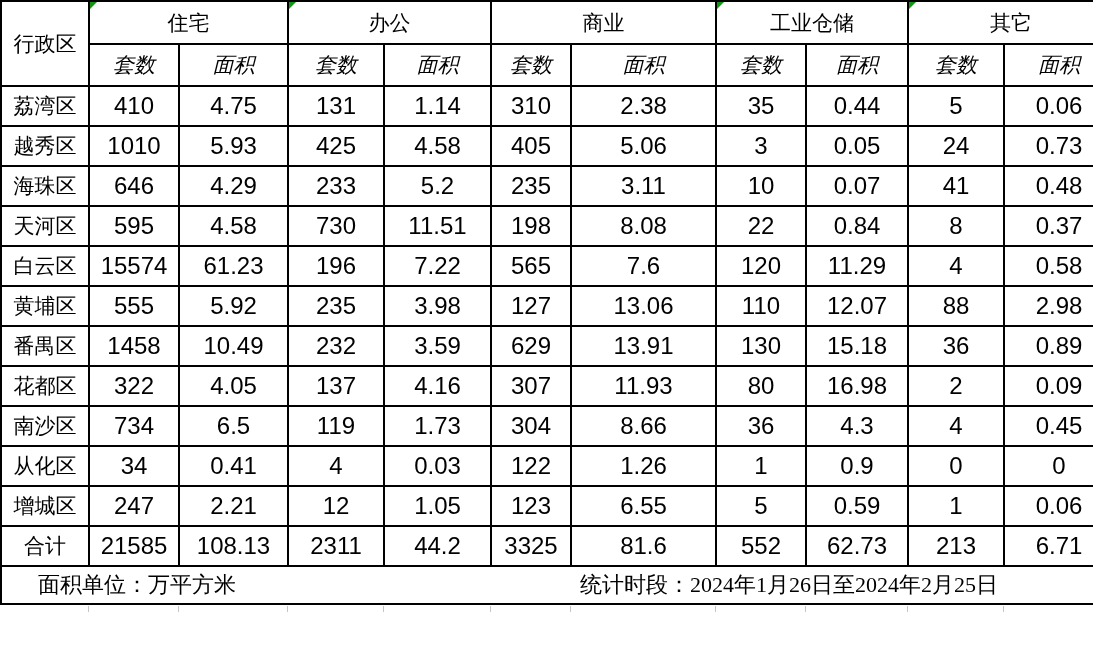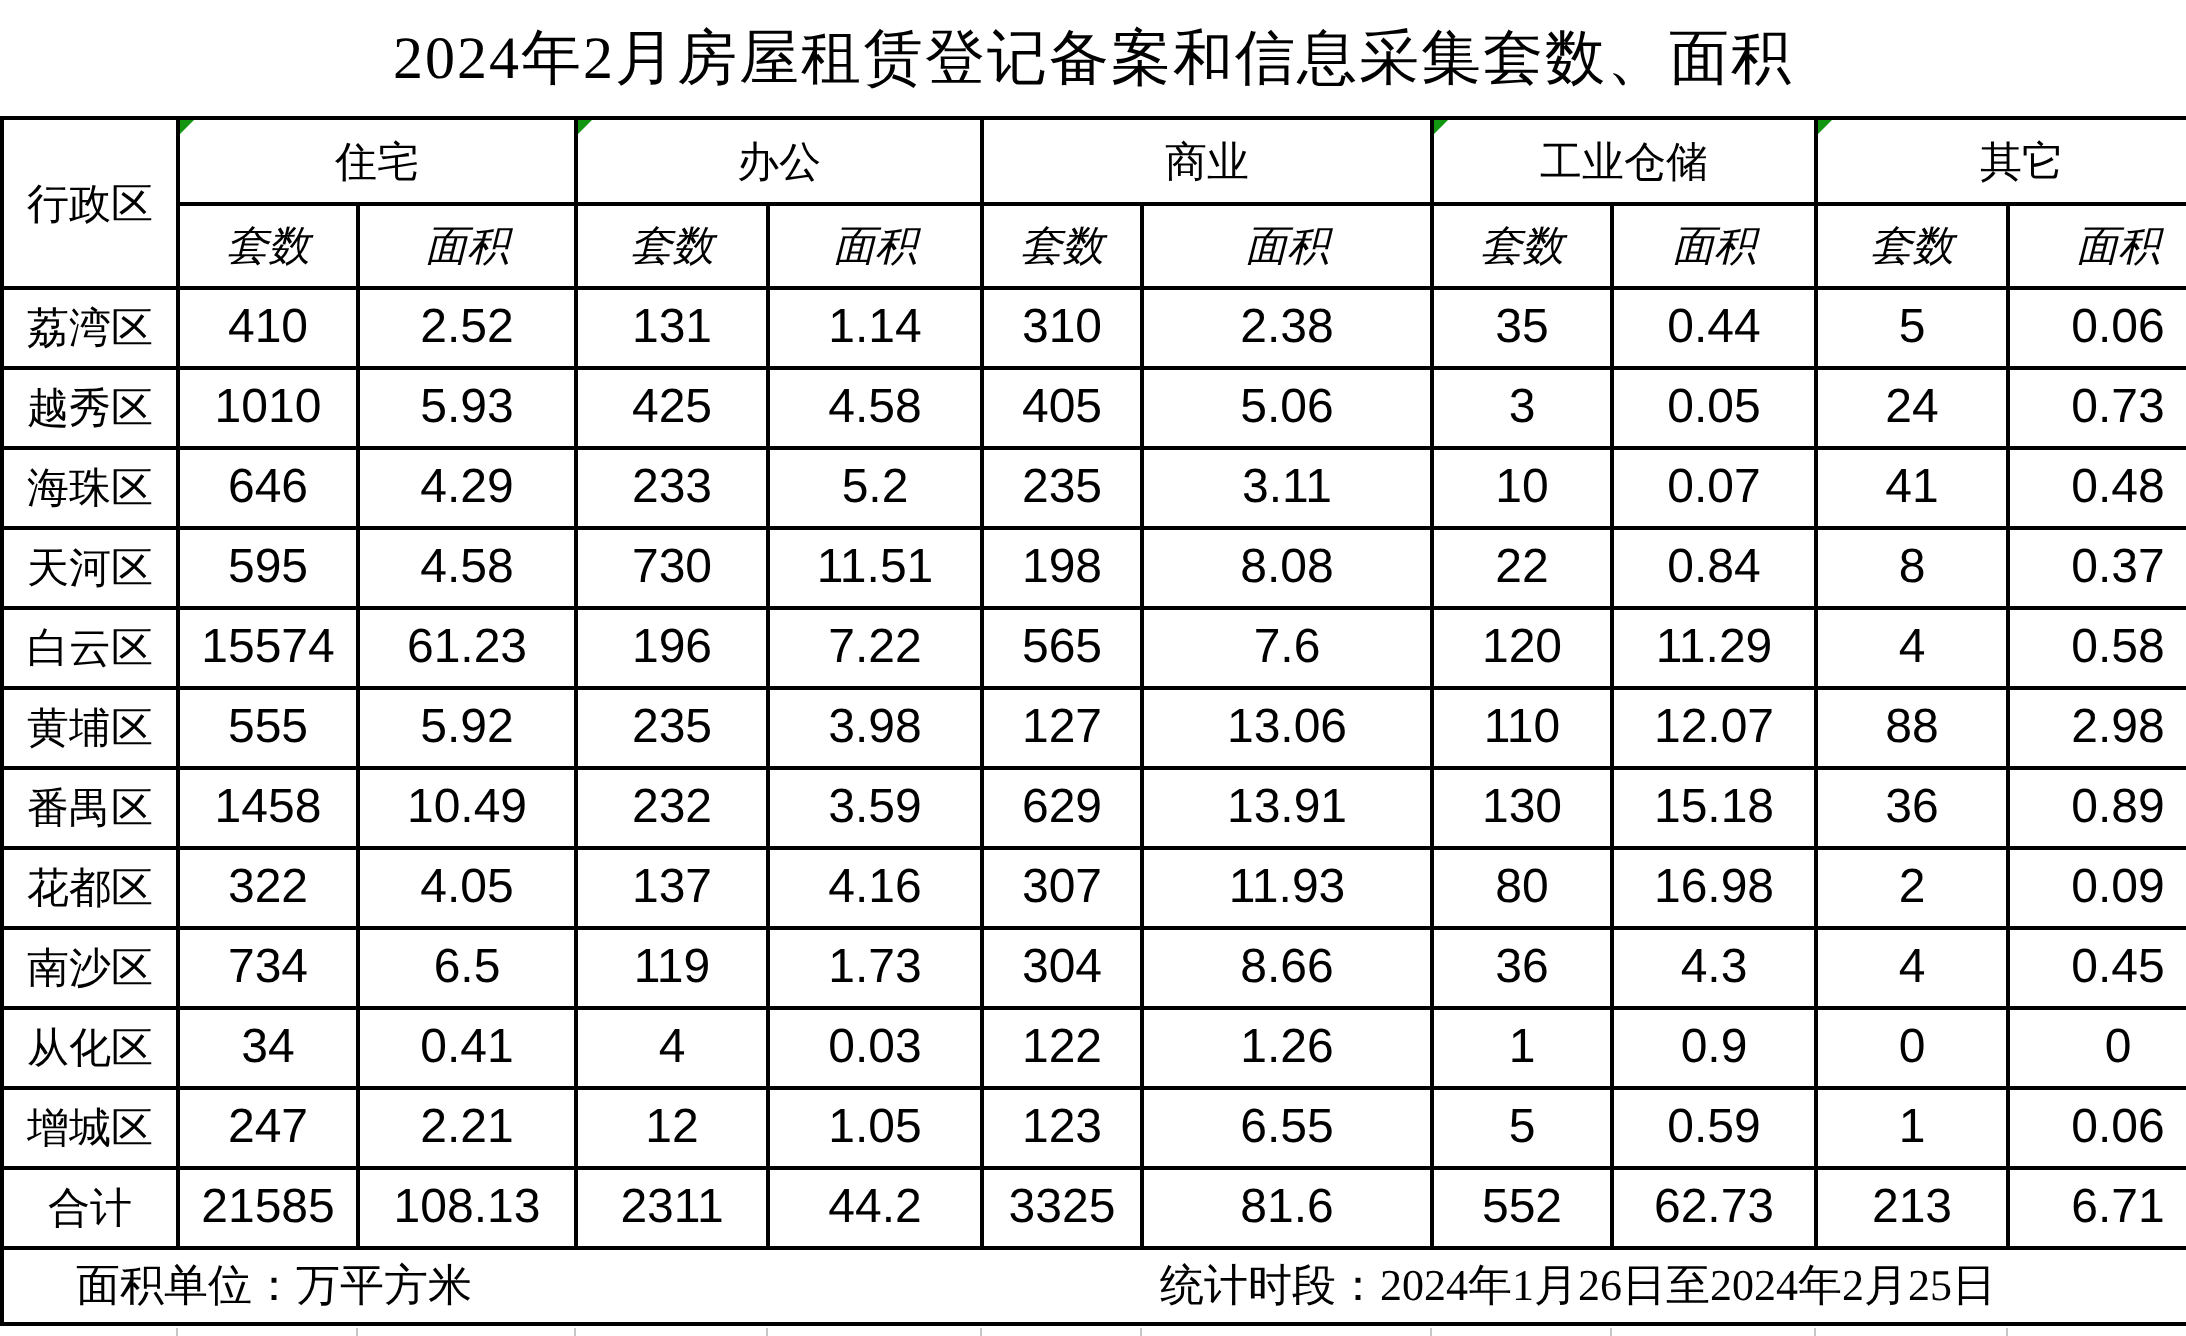--- a/index.html
+++ b/index.html
@@ -54,21 +54,20 @@
   .footer-left  { position:absolute; left:36px;  top:50%; transform:translateY(-50%); white-space:nowrap;text-align:center; }
   .footer-right { position:absolute; left:578px; top:50%; transform:translateY(-50%); white-space:nowrap; }
   .bottom-strip { position:relative; width:1093px; height:7px; background:#fff; }
   .gridline { position:absolute; top:1px; width:1px; height:6px; background:#c6c6c6; }
 </style>
 </head>
 <body>
 
 <div class="sheet">
 
-  <div class="title">2024年2月房屋租赁登记备案和信息采集套数、面积</div>
 
   <table class="reg-table">
     <colgroup>
       <col style="width:88px">
         <col style="width:90px">
         <col style="width:109px">
       <col style="width:96px">
         <col style="width:107px">
         <col style="width:80px">
       <col style="width:145px">
@@ -99,21 +98,21 @@
           <th class="sub-cell">面积</th>
           <th class="sub-cell">套数</th>
           <th class="sub-cell">面积</th>
         </tr>
     </thead>
     <tbody>
 
     <tr class="data-row">
           <td class="district-cell">荔湾区</td>
           <td class="value-cell">410</td>
-          <td class="value-cell">2.52</td>
+          <td class="value-cell">4.75</td>
           <td class="value-cell">131</td>
           <td class="value-cell">1.14</td>
           <td class="value-cell">310</td>
           <td class="value-cell">2.38</td>
           <td class="value-cell">35</td>
           <td class="value-cell">0.44</td>
           <td class="value-cell">5</td>
           <td class="value-cell">0.06</td>
         </tr>
         <tr class="data-row">

